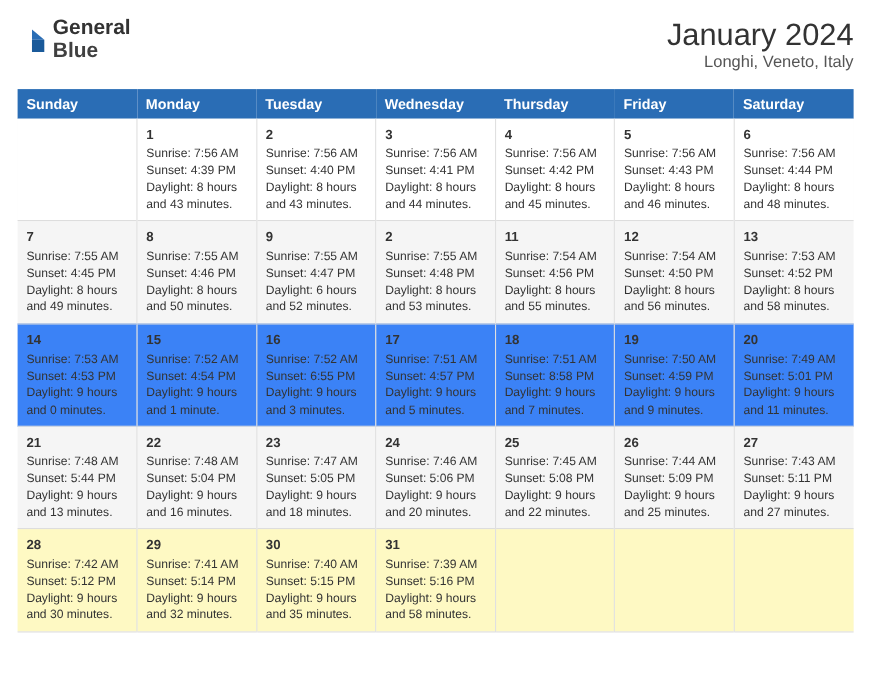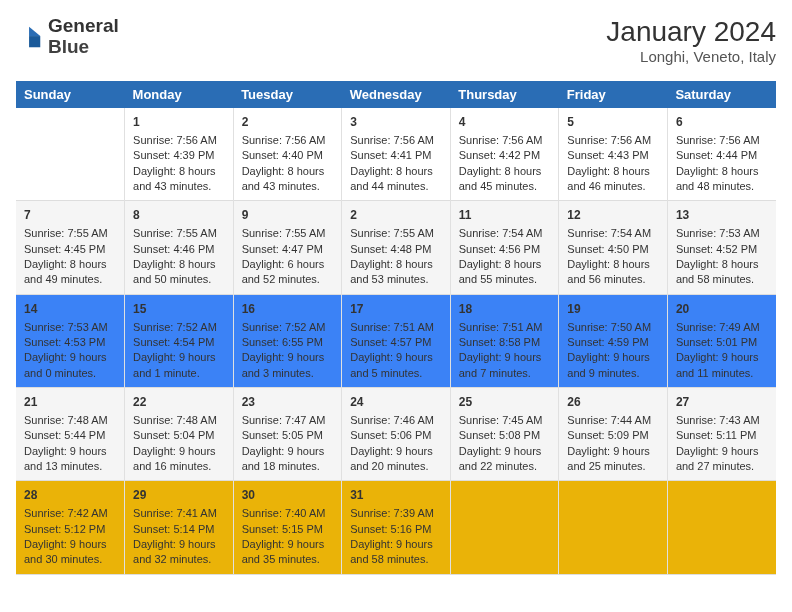--- a/index.html
+++ b/index.html
@@ -80,21 +80,21 @@
     .day-number {
       font-weight: bold;
       font-size: 12px;
       margin-bottom: 2px;
     }
     
     .week-row-1 td { background-color: #ffffff; }
     .week-row-2 td { background-color: #f5f5f5; }
     .week-row-3 td { background-color: #3b82f6; }
     .week-row-4 td { background-color: #f5f5f5; margin-top: 24px; }
-    .week-row-5 td { background-color: #eab308; }
+    .week-row-5 td { background-color: #fef9c3; }
   </style>
 </head>
 <body>
 
 <div class="header">
   <div class="logo">
     <svg class="logo-icon" viewBox="0 0 30 30" xmlns="http://www.w3.org/2000/svg">
       <polygon points="14,4 26,14 14,14" fill="#2a6db5"></polygon>
       <polygon points="14,14 26,14 26,26 14,26" fill="#1a5a9a"></polygon>
     </svg>

